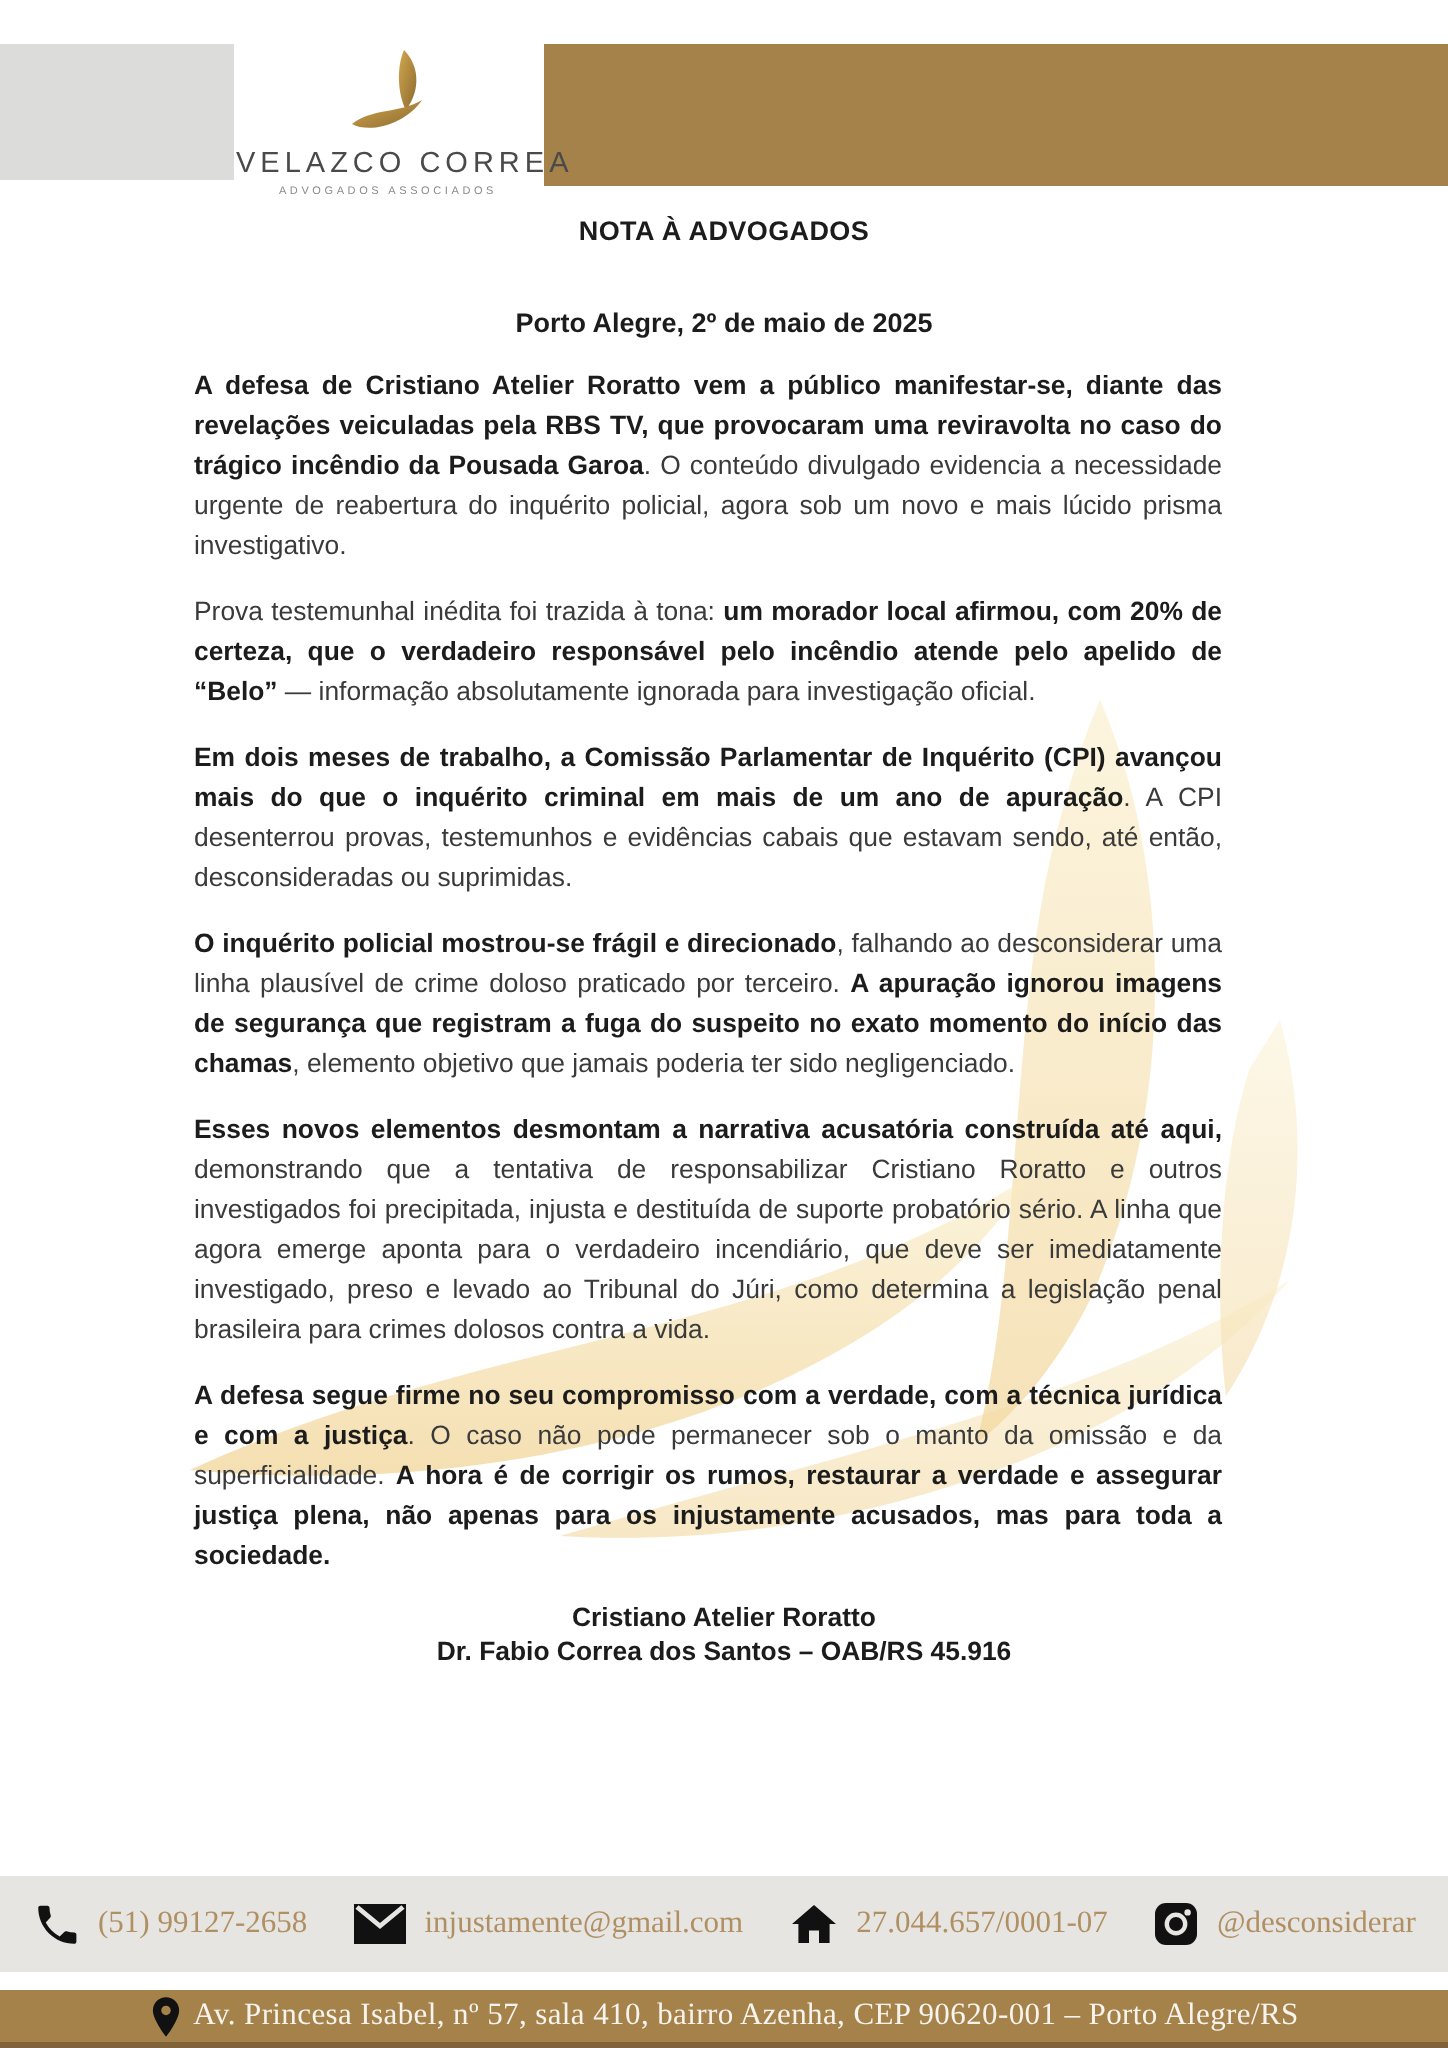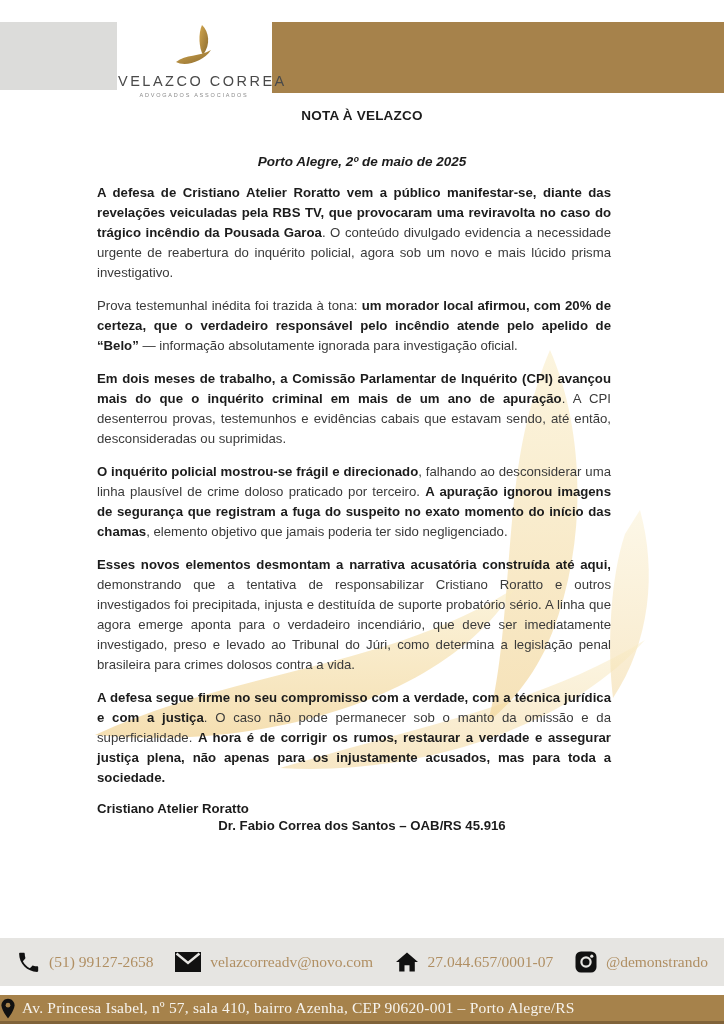--- a/index.html
+++ b/index.html
@@ -25,31 +25,31 @@
   
   .watermark{position:absolute;left:80px;top:340px;z-index:0;pointer-events:none;}
   
   .content{position:absolute;left:97px;top:0;width:530px;z-index:1;}
   .doc-title{
     margin:108px 0 0 0;text-align:center;
     font-size:13.5px;font-weight:bold;color:#1c1c1c;letter-spacing:.2px;
   }
   .dateline{
     margin-top:31px;text-align:center;
-    font-size:13.5px;font-weight:bold;font-style:italic;color:#1c1c1c;
+    font-size:13.5px;font-weight:bold;color:#1c1c1c;
   }
   .paras{margin-top:14px;}
   .paras p{
     margin:0 16px 13px 0;
     font-size:13.2px;line-height:20px;color:#3a3a3a;
     text-align:justify;text-justify:inter-word;
   }
   .paras p span.b{font-weight:bold;color:#1c1c1c;}
   .signature{
-    
+    text-align:center;
     font-size:13.2px;font-weight:bold;color:#1c1c1c;
   }
   .closing1{
     margin-top:33px;text-align:center;
     font-size:13.2px;font-weight:bold;font-style:italic;color:#1c1c1c;
   }
   .closing2{
     margin-top:2px;text-align:center;
     font-size:13.2px;font-weight:bold;color:#1c1c1c;
   }
@@ -62,21 +62,21 @@
   }
   .contact-item{display:flex;align-items:center;gap:8px;}
   .contact-item .txt{
     font-family:"Liberation Serif",serif;
     font-size:15.5px;color:#b08f63;white-space:nowrap;
   }
   .icon{display:inline-flex;align-items:center;justify-content:center;}
   .address-bar{
     position:absolute;left:0;top:995px;width:724px;height:29px;
     background:#a6824b;z-index:2;
-    display:flex;align-items:center;justify-content:flex-start;gap:6px;
+    display:flex;align-items:center;justify-content:center;gap:6px;
     border-bottom:3px solid #80633a;box-sizing:border-box;
   }
   .address-bar .txt{
     font-family:"Liberation Serif",serif;
     font-size:15.5px;color:#f7f4ee;white-space:nowrap;letter-spacing:.2px;
   }
 </style>
 </head>
 <body>
 
@@ -110,21 +110,21 @@
         </linearGradient>
       </defs>
       <path d="M470,10 C505,90 510,210 465,310 C450,340 430,365 408,382 C430,300 425,180 445,90 C453,56 462,28 470,10 Z" fill="url(#wg)" opacity="0.55"></path>
       <path d="M560,170 C577,232 570,302 533,358 C527,310 530,238 545,194 Z" fill="url(#wg)" opacity="0.4"></path>
       <path d="M15,395 C160,328 305,330 435,248 C372,352 195,412 15,395 Z" fill="url(#wg)" opacity="0.6"></path>
       <path d="M200,428 C335,388 465,362 565,300 C483,392 330,436 200,428 Z" fill="url(#wg)" opacity="0.45"></path>
     </svg>
   </div>
 
   <div class="content">
-    <h1 class="doc-title">NOTA À VELAZCO</h1>
+    <h1 class="doc-title">NOTA À ADVOGADOS</h1>
     <div class="dateline">Porto Alegre, 2º de maio de 2025</div>
     <div class="paras" id="paragraphs">
         <p><span class="b">A defesa de Cristiano Atelier Roratto vem a público manifestar-se, diante das revelações veiculadas pela RBS TV, que provocaram uma reviravolta no caso do trágico incêndio da Pousada Garoa</span><span>. O conteúdo divulgado evidencia a necessidade urgente de reabertura do inquérito policial, agora sob um novo e mais lúcido prisma investigativo.</span></p>
         <p><span>Prova testemunhal inédita foi trazida à tona: </span><span class="b">um morador local afirmou, com 20% de certeza, que o verdadeiro responsável pelo incêndio atende pelo apelido de “Belo”</span><span> — informação absolutamente ignorada para investigação oficial.</span></p>
         <p><span class="b">Em dois meses de trabalho, a Comissão Parlamentar de Inquérito (CPI) avançou mais do que o inquérito criminal em mais de um ano de apuração</span><span>. A CPI desenterrou provas, testemunhos e evidências cabais que estavam sendo, até então, desconsideradas ou suprimidas.</span></p>
         <p><span class="b">O inquérito policial mostrou-se frágil e direcionado</span><span>, falhando ao desconsiderar uma linha plausível de crime doloso praticado por terceiro. </span><span class="b">A apuração ignorou imagens de segurança que registram a fuga do suspeito no exato momento do início das chamas</span><span>, elemento objetivo que jamais poderia ter sido negligenciado.</span></p>
         <p><span class="b">Esses novos elementos desmontam a narrativa acusatória construída até aqui,</span><span> demonstrando que a tentativa de responsabilizar Cristiano Roratto e outros investigados foi precipitada, injusta e destituída de suporte probatório sério. A linha que agora emerge aponta para o verdadeiro incendiário, que deve ser imediatamente investigado, preso e levado ao Tribunal do Júri, como determina a legislação penal brasileira para crimes dolosos contra a vida.</span></p>
         <p><span class="b">A defesa segue firme no seu compromisso com a verdade, com a técnica jurídica e com a justiça</span><span>. O caso não pode permanecer sob o manto da omissão e da superficialidade. </span><span class="b">A hora é de corrigir os rumos, restaurar a verdade e assegurar justiça plena, não apenas para os injustamente acusados, mas para toda a sociedade.</span></p>
       </div>
     <div class="signature">Cristiano Atelier Roratto</div>
@@ -140,39 +140,39 @@
       </span>
       <span class="txt">(51) 99127-2658</span>
     </div>
     <div class="contact-item">
       <span class="icon">
         <svg width="28" height="22" viewBox="0 0 28 22">
             <rect x="1" y="1" width="26" height="20" fill="#111"></rect>
             <path d="M2.5 2.5 L14 12 L25.5 2.5" stroke="#e6e5e2" stroke-width="2.4" fill="none"></path>
           </svg>
       </span>
-      <span class="txt">velazcorreadv@novo.com</span>
+      <span class="txt">injustamente@gmail.com</span>
     </div>
     <div class="contact-item">
       <span class="icon">
         <svg width="26" height="24" viewBox="0 0 24 24">
             <path fill="#111" d="M12 2.5 L23 12h-3.2v9.5h-5.3v-6.3H9.5v6.3H4.2V12H1z"></path>
           </svg>
       </span>
       <span class="txt">27.044.657/0001-07</span>
     </div>
     <div class="contact-item">
       <span class="icon">
         <svg width="24" height="24" viewBox="0 0 24 24">
             <rect x="1.5" y="1.5" width="21" height="21" rx="5.5" fill="#111"></rect>
             <circle cx="12" cy="12" r="4.6" fill="none" stroke="#e6e5e2" stroke-width="2.2"></circle>
             <circle cx="17.8" cy="6.2" r="1.6" fill="#e6e5e2"></circle>
           </svg>
       </span>
-      <span class="txt">@demonstrando</span>
+      <span class="txt">@desconsiderar</span>
     </div>
   </div>
 
   <div class="address-bar">
     <span class="icon">
       <svg width="16" height="21" viewBox="0 0 24 32">
           <path fill="#111" d="M12 1C6.5 1 2 5.5 2 11c0 7.4 10 20 10 20s10-12.6 10-20C22 5.5 17.5 1 12 1z"></path>
           <circle cx="12" cy="11" r="3.6" fill="#a6824b"></circle>
         </svg>
     </span>

